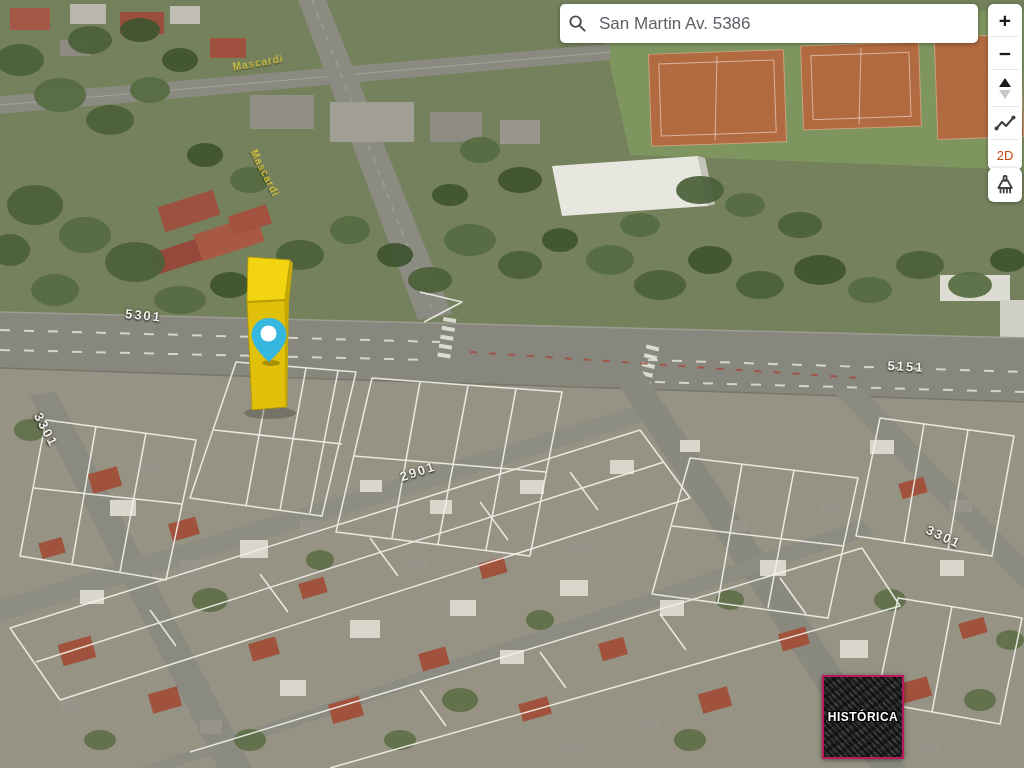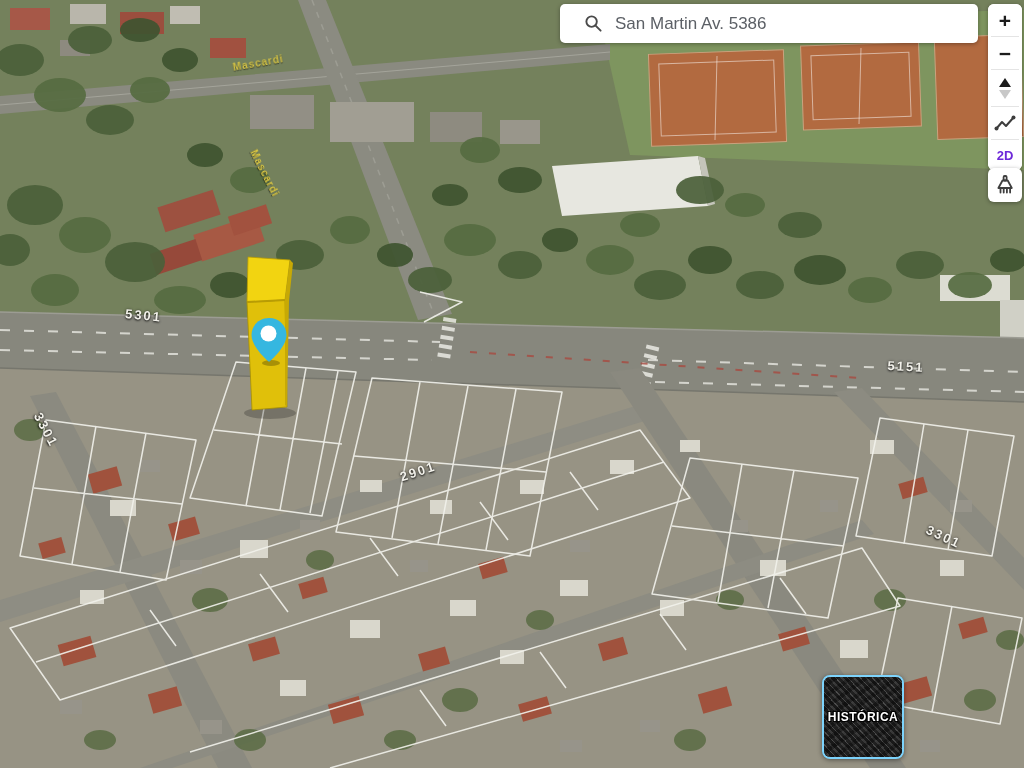--- a/index.html
+++ b/index.html
@@ -17,43 +17,43 @@
   .lab-3301L{left:44px;top:410px;transform:rotate(62deg);}
   .lab-2901{left:398px;top:470px;transform:rotate(-18deg);}
   .lab-5151{left:888px;top:358px;transform:rotate(3deg);}
   .lab-3301R{left:930px;top:522px;transform:rotate(25deg);}
   .lab-mascardi{left:258px;top:148px;transform:rotate(63deg);}
   .lab-mascardi-top{left:232px;top:62px;transform:rotate(-10deg);font-size:9px;opacity:.9;}
 
   
   .searchbar{position:absolute;left:560px;top:4px;width:418px;height:39px;background:#fff;
     border-radius:5px;box-shadow:0 1px 4px rgba(0,0,0,.35);display:flex;align-items:center;
-    padding:0 24px;box-sizing:border-box;gap:10px;}
+    padding:0 8px;box-sizing:border-box;gap:10px;}
   .searchbar input{border:none;outline:none;flex:1;font-size:17px;color:#5c6066;
     font-family:"Liberation Sans",sans-serif;background:transparent;}
 
   
   .ctrl-panel{position:absolute;left:988px;top:4px;width:34px;background:#fff;border-radius:6px;
     box-shadow:0 1px 4px rgba(0,0,0,.35);display:flex;flex-direction:column;align-items:stretch;overflow:hidden;}
   .ctrl-btn{background:#fff;border:none;margin:0;padding:0;height:32px;display:flex;align-items:center;
     justify-content:center;cursor:pointer;font-family:"Liberation Sans",sans-serif;}
   .ctrl-btn.glyph{font-size:21px;font-weight:bold;color:#1c1c1c;line-height:1;}
-  .ctrl-btn.txt{font-size:13px;font-weight:bold;color:#6d28d9;height:30px;}
+  .ctrl-btn.txt{font-size:13px;font-weight:normal;color:#c2410c;height:30px;}
   .divider{height:1px;background:#e4e4e4;margin:0 3px;}
   .tilt-stack{display:flex;flex-direction:column;align-items:center;gap:3px;}
   .tri-up{width:0;height:0;border-left:6px solid transparent;border-right:6px solid transparent;
     border-bottom:9px solid #1c1c1c;}
   .tri-down{width:0;height:0;border-left:6px solid transparent;border-right:6px solid transparent;
     border-top:9px solid #c8c8c8;}
   .brush-btn{position:absolute;left:988px;top:168px;width:34px;height:34px;background:#fff;
     border:none;border-radius:6px;box-shadow:0 1px 4px rgba(0,0,0,.35);display:flex;
     align-items:center;justify-content:center;cursor:pointer;}
 
   
-  .thumb{position:absolute;top:675px;width:82px;height:84px;border:2px solid #7dd3fc;border-radius:8px;
+  .thumb{position:absolute;top:675px;width:82px;height:84px;border:2px solid #be185d;border-radius:0;
     padding:0;background:#333;box-shadow:0 1px 5px rgba(0,0,0,.45);cursor:pointer;overflow:hidden;}
   .thumb.historic{left:822px;}
   .thumb.mapa{left:918px;}
   .thumb-bg{position:absolute;inset:0;}
   .historic-bg{background-color:#4a4a4a;
     background-image:
       repeating-linear-gradient(47deg,#323232 0 3px,#5a5a5a 3px 5px,#282828 5px 8px,#747474 8px 9px),
       repeating-linear-gradient(-36deg,rgba(255,255,255,.16) 0 2px,rgba(0,0,0,.25) 2px 6px,rgba(255,255,255,.07) 6px 9px);
     background-blend-mode:overlay;}
   .thumb-label{position:absolute;inset:0;display:flex;align-items:center;justify-content:center;

